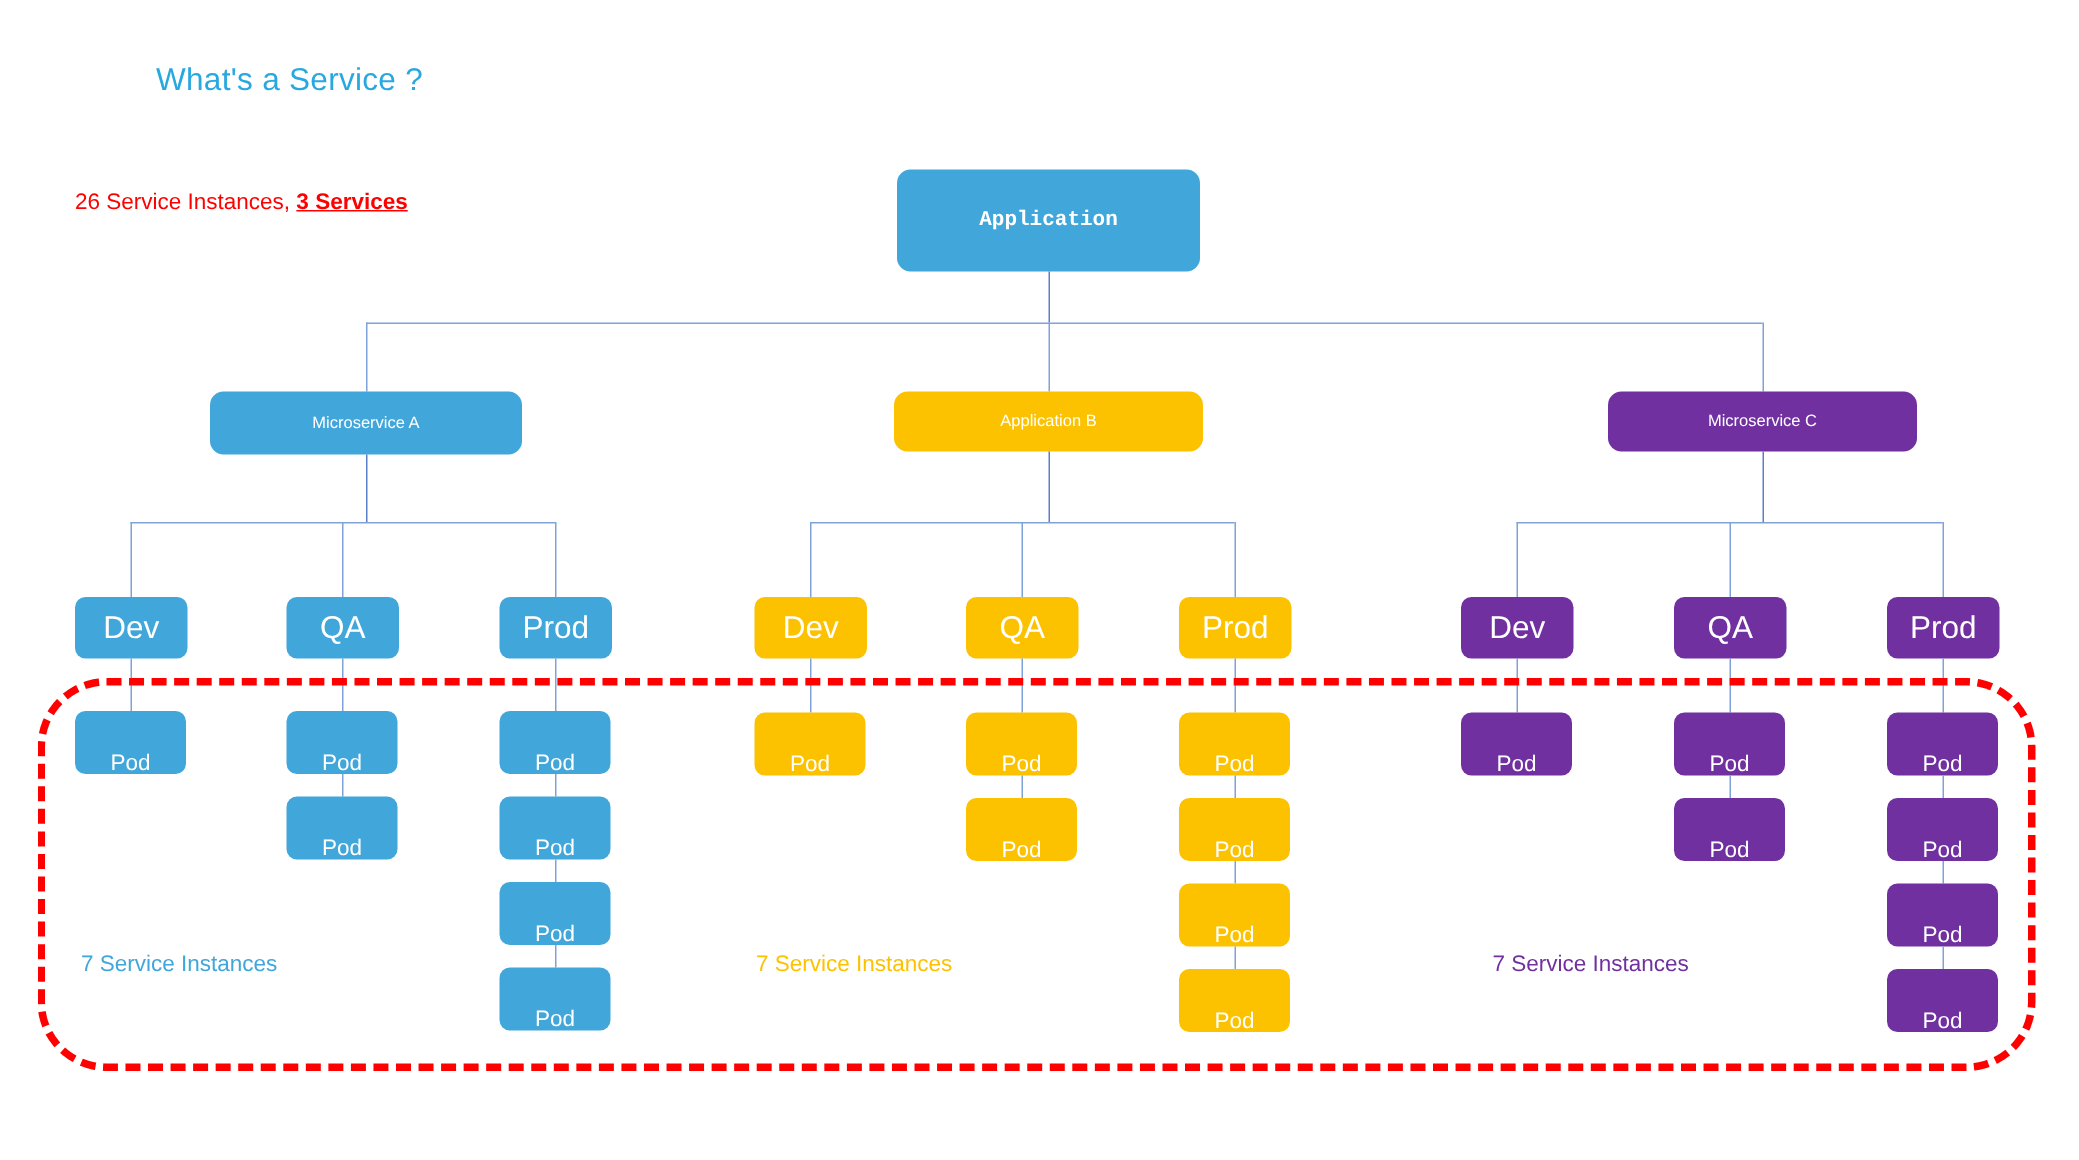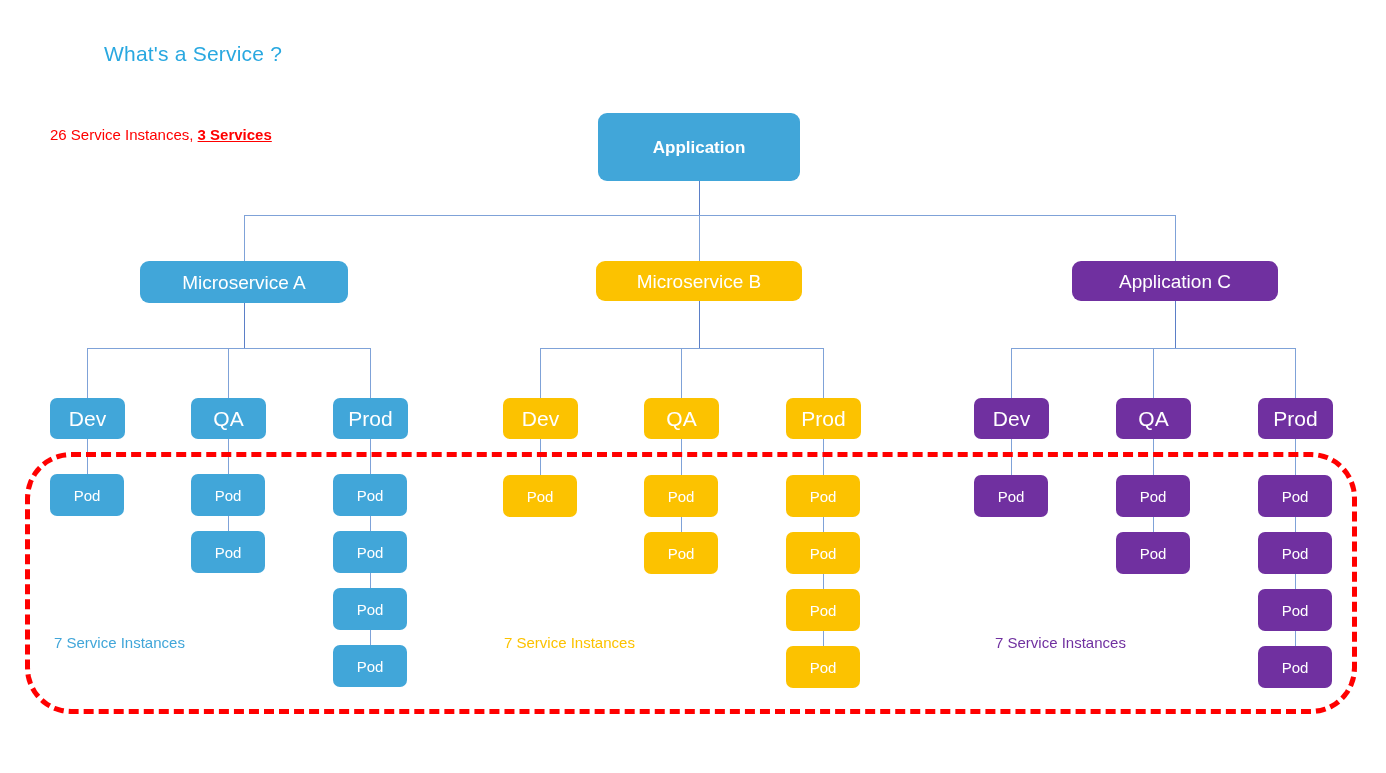--- a/index.html
+++ b/index.html
@@ -67,34 +67,36 @@
     display: flex;
     align-items: center;
     justify-content: center;
     color: #ffffff;
     text-align: center;
     line-height: 1;
     user-select: none;
   }
   .node.app {
     border-radius: 9px;
-    font-size: 17px;
+    font-size: 14px;
     font-weight: bold;
+    font-family: Liberation Mono, monospace;
   }
   .node.micro {
     border-radius: 9px;
-    font-size: 19px;
+    font-size: 11px;
   }
   .node.env {
     border-radius: 7px;
     font-size: 21px;
   }
   .node.pod {
     border-radius: 7px;
     font-size: 15px;
+    align-items: flex-end;
   }
 
   
   #highlight {
     position: absolute;
     left: 25px;
     top: 452px;
     width: 1332px;
     height: 262px;
     border: 5px dashed #FF0000;
@@ -161,21 +163,21 @@
       <div class="vline light" style="left: 370px; top: 573px; height: 15px;"></div>
       <div class="node pod" style="left: 333px; top: 588px; width: 74px; height: 42px; background: rgb(65, 166, 217);">
         <span>Pod</span>
       </div>
       <div class="vline light" style="left: 370px; top: 630px; height: 15px;"></div>
       <div class="node pod" style="left: 333px; top: 645px; width: 74px; height: 42px; background: rgb(65, 166, 217);">
         <span>Pod</span>
       </div>
       <div class="vline light" style="left: 699px; top: 215px; height: 46px;"></div>
       <div class="node micro" style="left: 596px; top: 261px; width: 206px; height: 40px; background: rgb(252, 194, 0);">
-        <span>Microservice B</span>
+        <span>Application B</span>
       </div>
       <div class="vline" style="left: 699px; top: 301px; height: 47px;"></div>
       <div class="hline" style="left: 540px; top: 348px; width: 283px;"></div>
       <div class="vline light" style="left: 540px; top: 348px; height: 50px;"></div>
       <div class="node env" style="left: 503px; top: 398px; width: 75px; height: 41px; background: rgb(252, 194, 0);">
         <span>Dev</span>
       </div>
       <div class="vline light" style="left: 540px; top: 439px; height: 36px;"></div>
       <div class="node pod" style="left: 503px; top: 475px; width: 74px; height: 42px; background: rgb(252, 194, 0);">
         <span>Pod</span>
@@ -207,21 +209,21 @@
       <div class="vline light" style="left: 823px; top: 574px; height: 15px;"></div>
       <div class="node pod" style="left: 786px; top: 589px; width: 74px; height: 42px; background: rgb(252, 194, 0);">
         <span>Pod</span>
       </div>
       <div class="vline light" style="left: 823px; top: 631px; height: 15px;"></div>
       <div class="node pod" style="left: 786px; top: 646px; width: 74px; height: 42px; background: rgb(252, 194, 0);">
         <span>Pod</span>
       </div>
       <div class="vline light" style="left: 1175px; top: 215px; height: 46px;"></div>
       <div class="node micro" style="left: 1072px; top: 261px; width: 206px; height: 40px; background: rgb(112, 48, 160);">
-        <span>Application C</span>
+        <span>Microservice C</span>
       </div>
       <div class="vline" style="left: 1175px; top: 301px; height: 47px;"></div>
       <div class="hline" style="left: 1011px; top: 348px; width: 284px;"></div>
       <div class="vline light" style="left: 1011px; top: 348px; height: 50px;"></div>
       <div class="node env" style="left: 974px; top: 398px; width: 75px; height: 41px; background: rgb(112, 48, 160);">
         <span>Dev</span>
       </div>
       <div class="vline light" style="left: 1011px; top: 439px; height: 36px;"></div>
       <div class="node pod" style="left: 974px; top: 475px; width: 74px; height: 42px; background: rgb(112, 48, 160);">
         <span>Pod</span>

